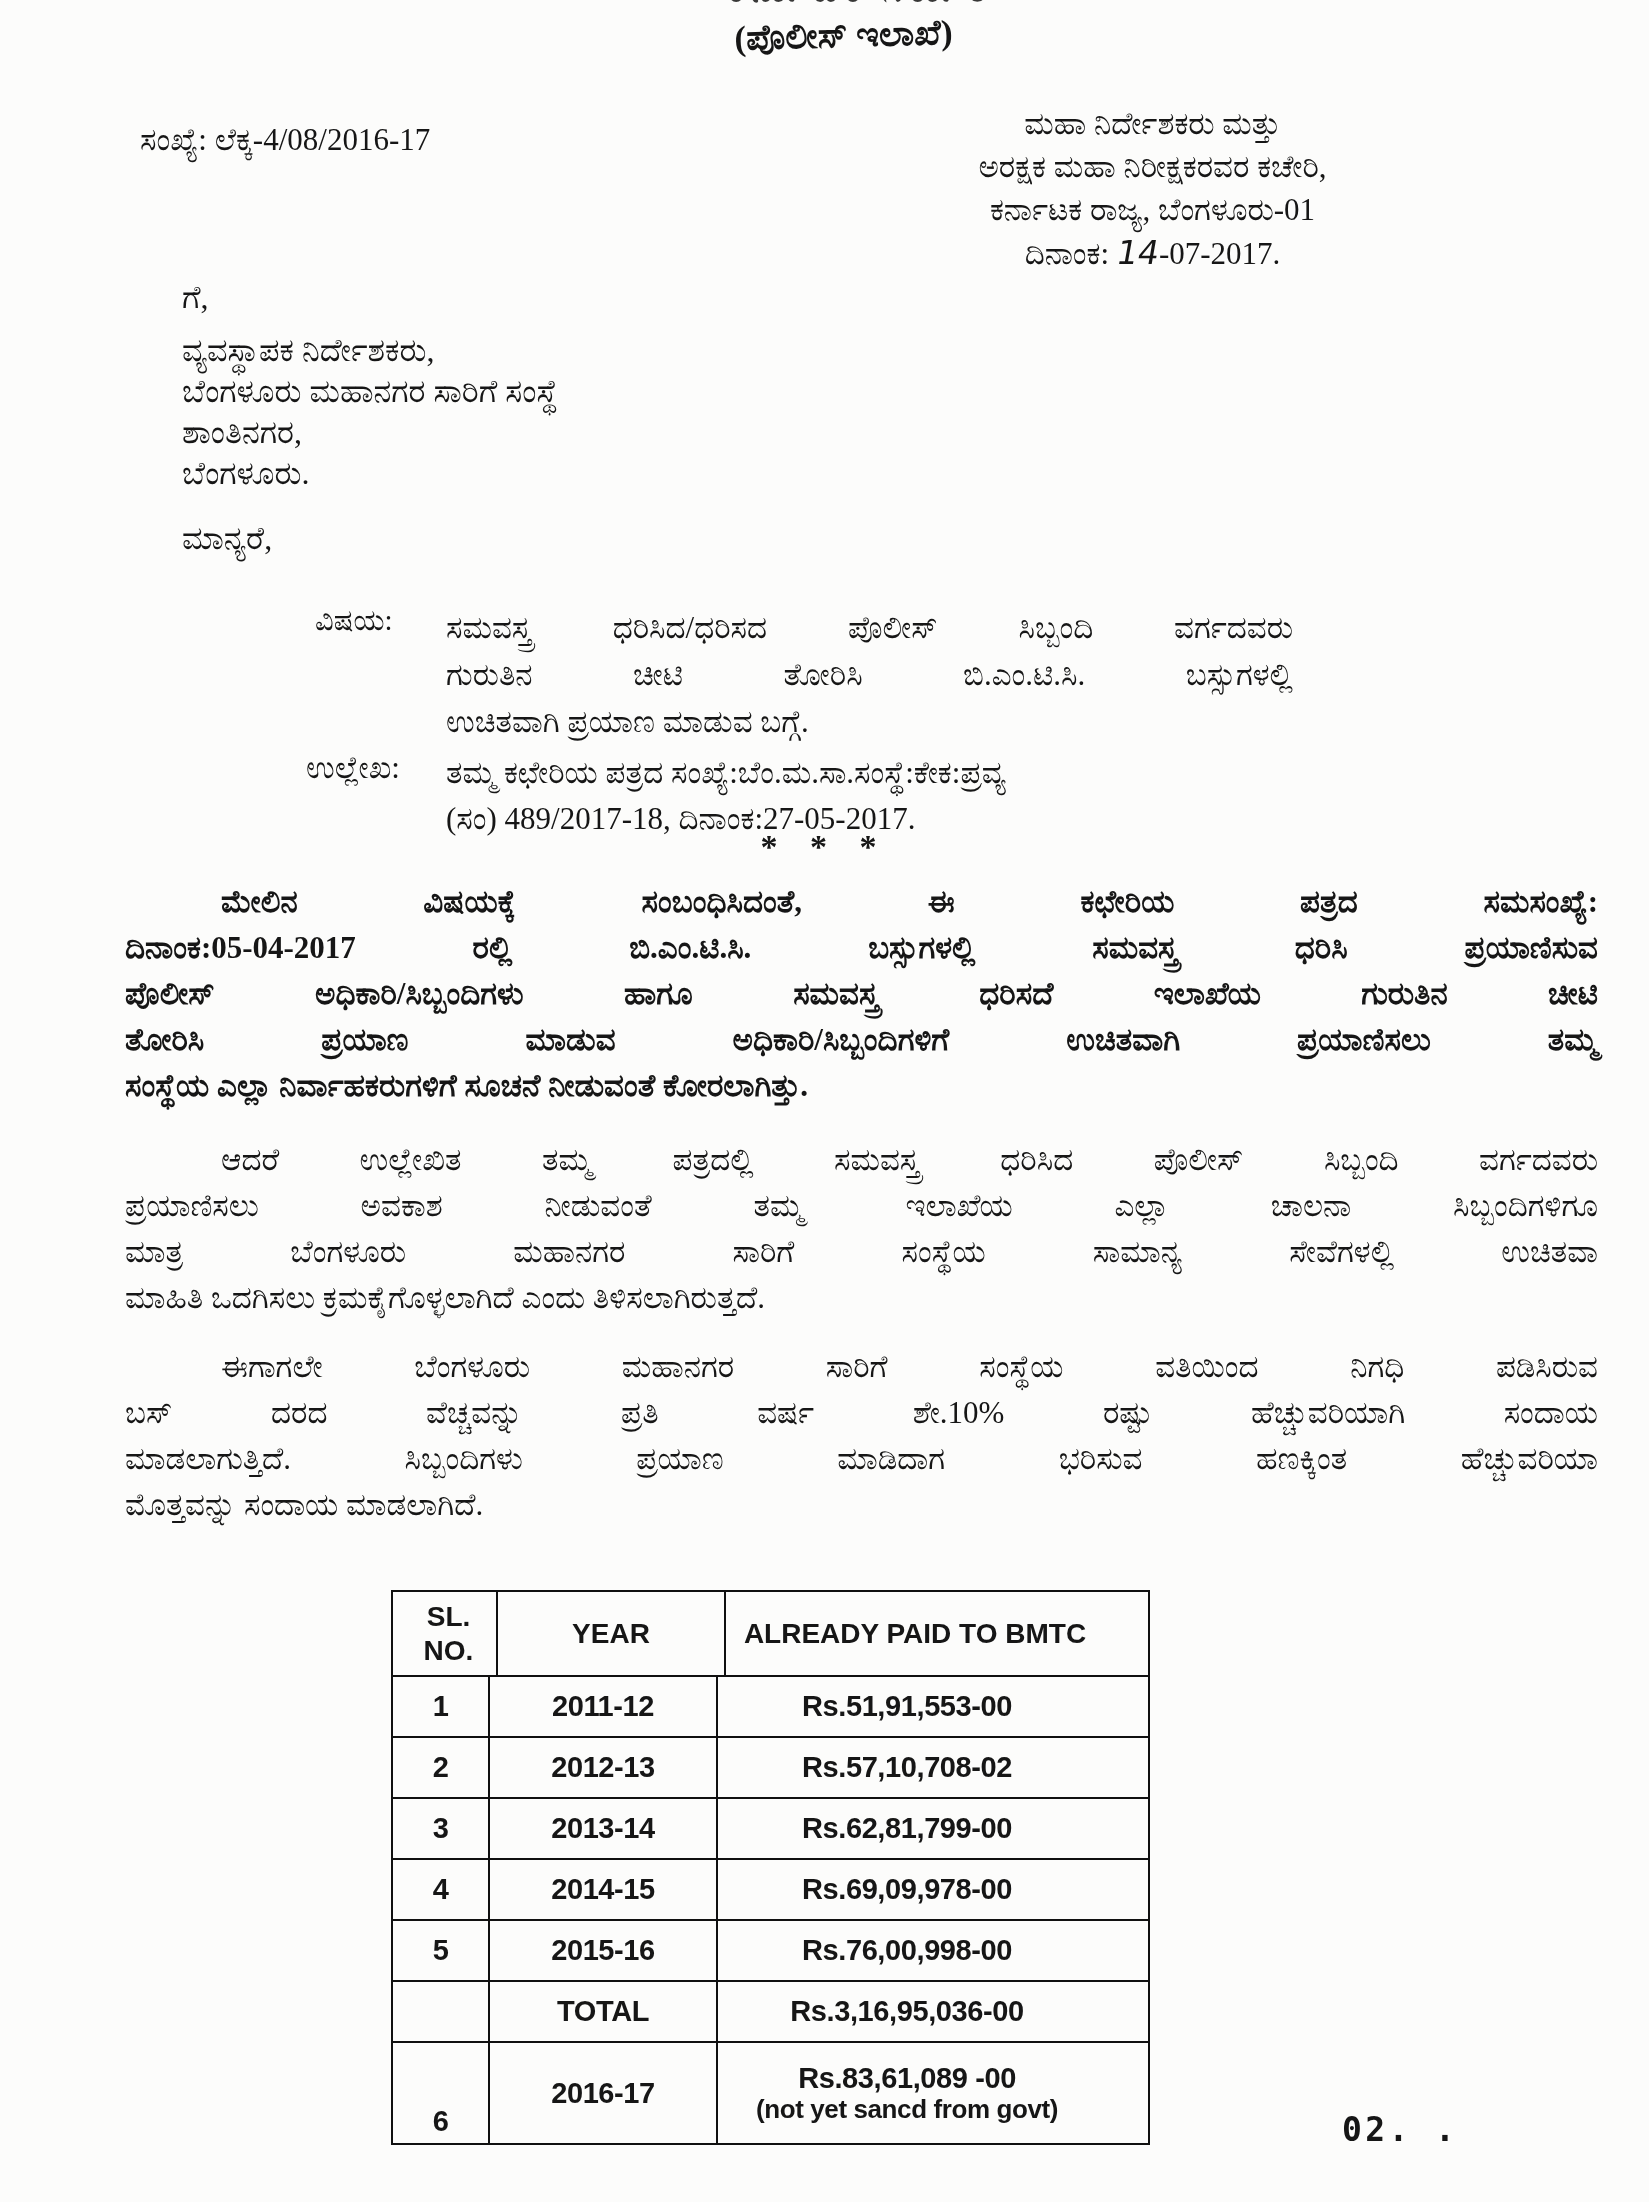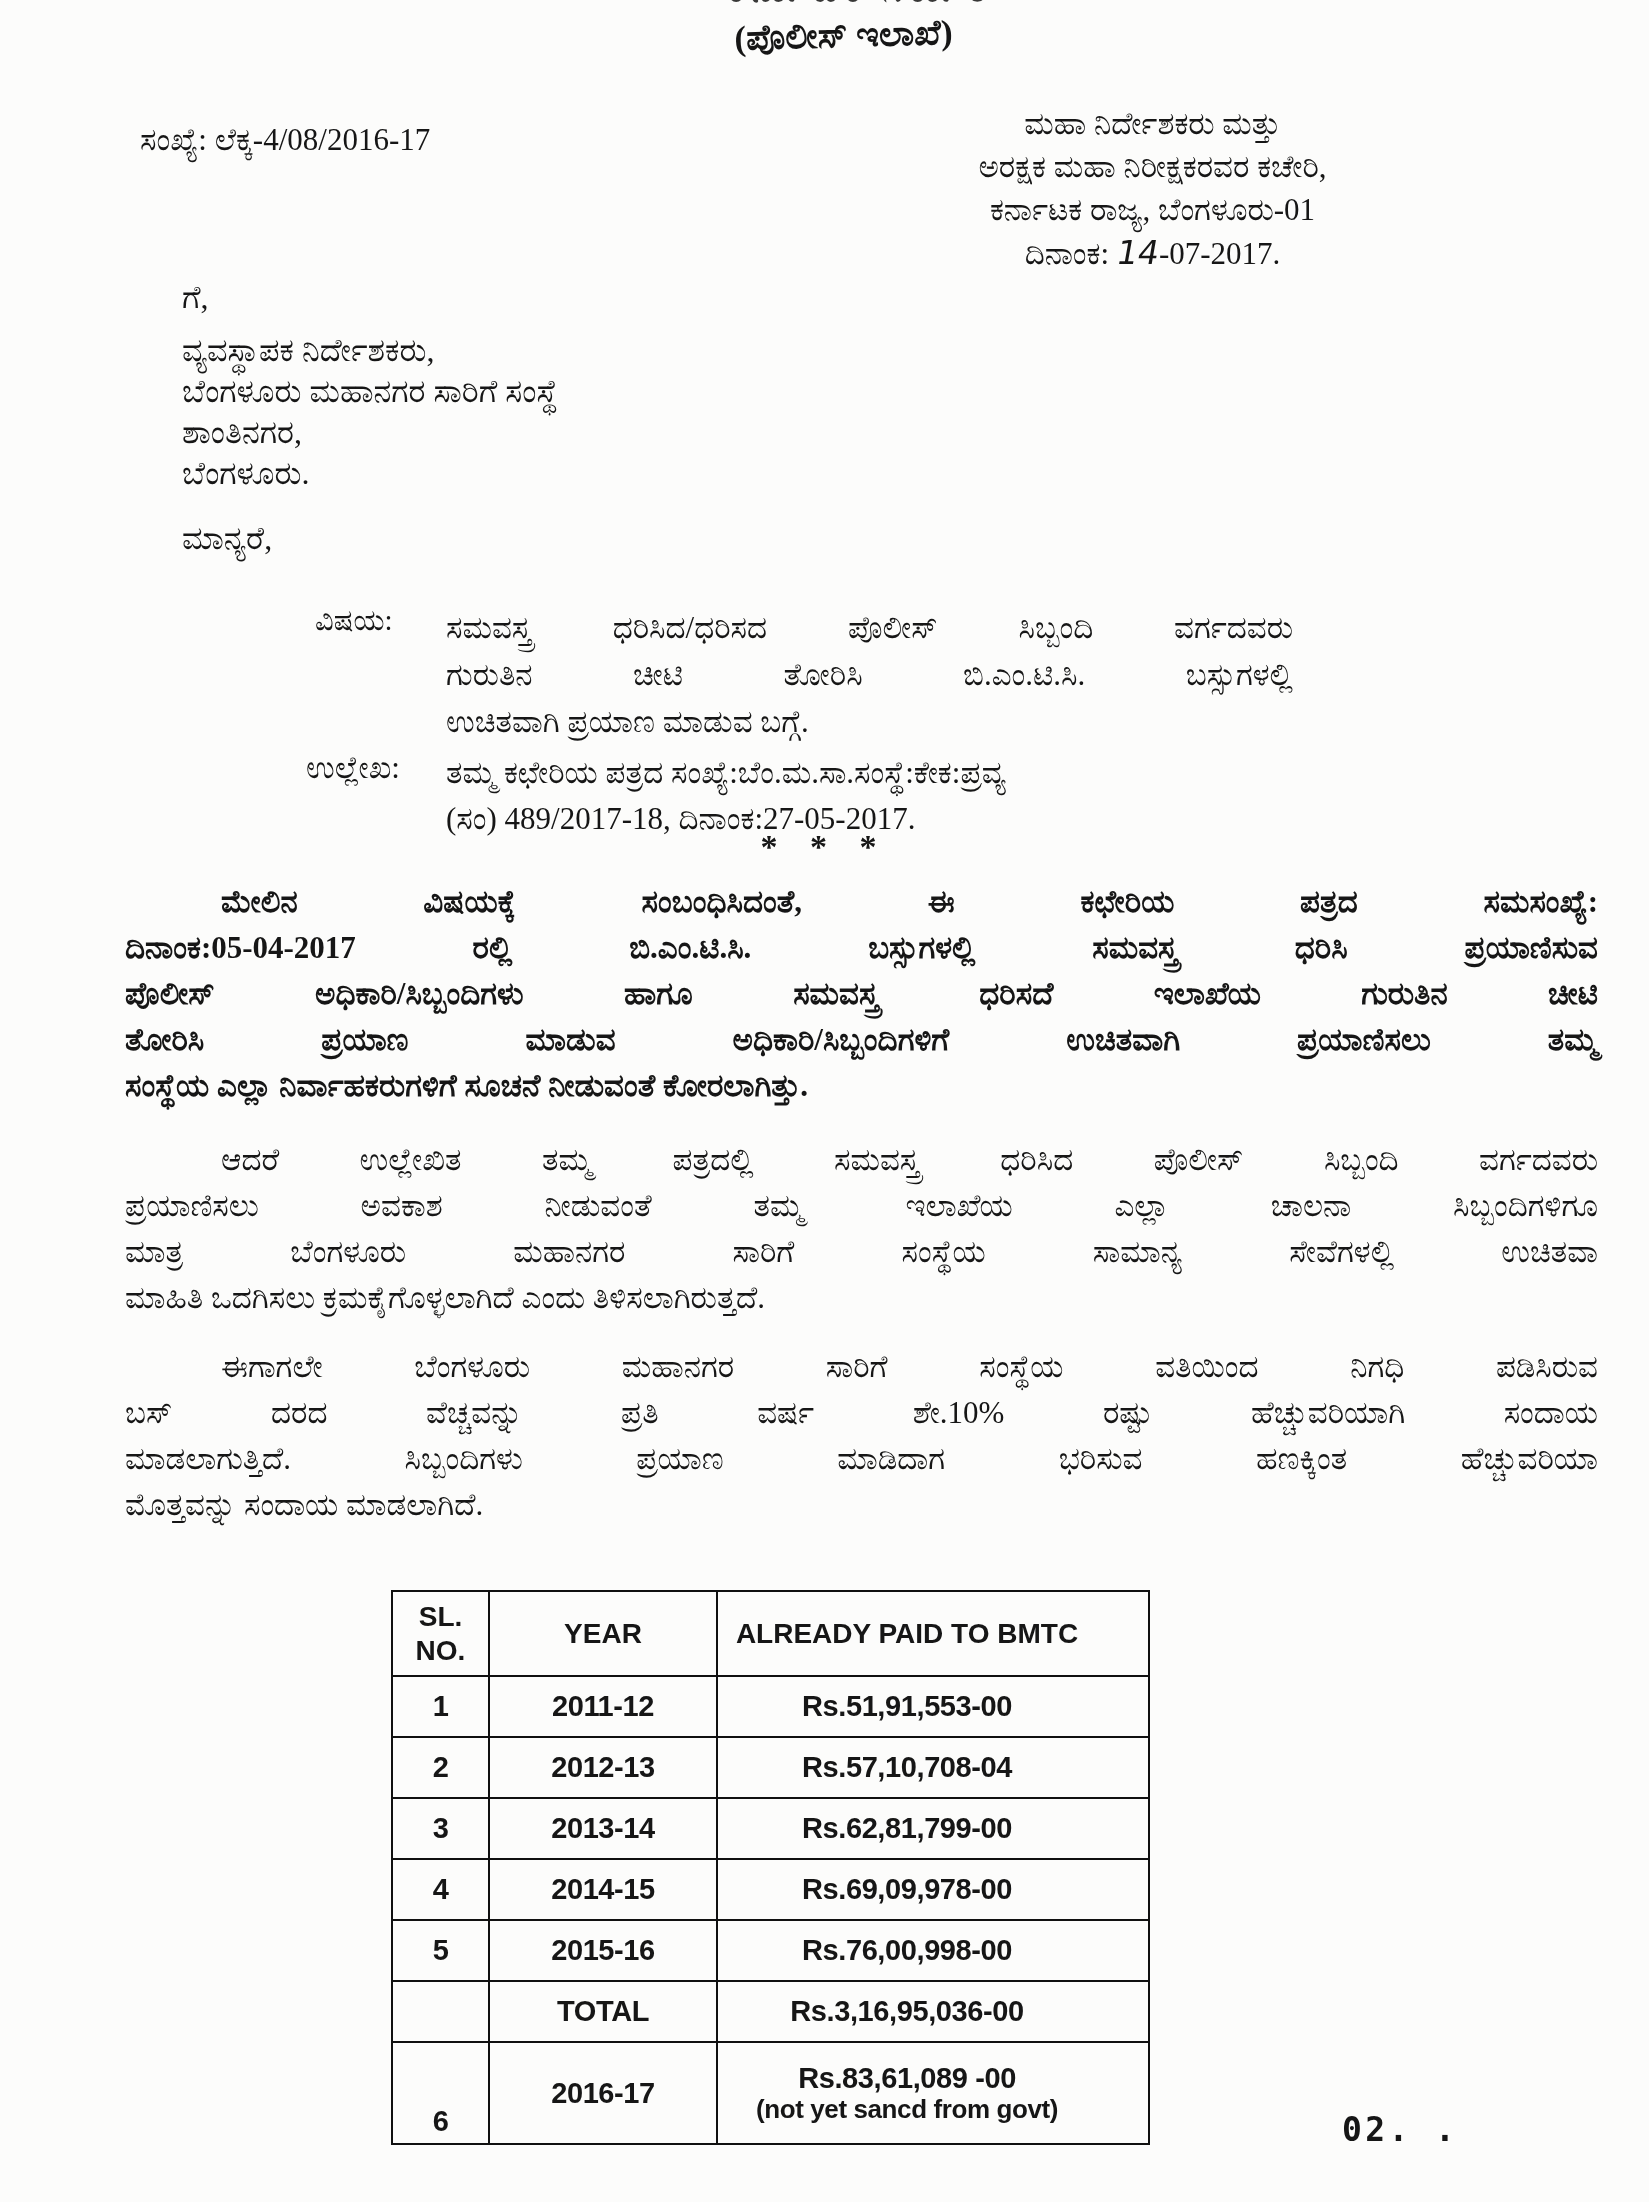--- a/index.html
+++ b/index.html
@@ -43,21 +43,21 @@
 
   .para{left:125px;width:1473px;}
   .para .line{font-size:31px;line-height:46px;white-space:normal;}
   .para .line.j{text-align:justify;text-align-last:justify;}
   .para .line.first{text-indent:96px;}
   .p1{top:879px;font-weight:bold;} .p2{top:1137px;} .p3{top:1344px;}
 
   
   .tbl{top:1590px;left:391px;width:755px;border:2.6px solid #101010;font-family:"Liberation Sans","DejaVu Sans",sans-serif;font-weight:bold;}
   .trow{display:flex;border-top:2.6px solid #101010;}
-  .trow:first-child{border-top:none;}
+  .trow:first-child{border-top:none;padding-left:8px;}
   .tcell{box-sizing:border-box;border-left:2.6px solid #101010;display:flex;flex-direction:column;justify-content:center;align-items:center;text-align:center;}
   .tcell:first-child{border-left:none;}
   .c-sl{width:95px;}
   .c-year{width:228px;}
   .c-amt{width:380px;}
   .thead-row{height:83px;}
   .thead-row .tcell{font-size:28px;line-height:34px;}
   .drow{height:59px;}
   .drow .tcell{font-size:29px;letter-spacing:-0.4px;}
   .lastrow{height:100px;}
@@ -147,21 +147,21 @@
       <div class="tcell c-amt">ALREADY PAID TO BMTC</div>
     </div>
     <div class="trow drow">
       <div class="tcell c-sl">1</div>
       <div class="tcell c-year">2011-12</div>
       <div class="tcell c-amt">Rs.51,91,553-00</div>
     </div>
     <div class="trow drow">
       <div class="tcell c-sl">2</div>
       <div class="tcell c-year">2012-13</div>
-      <div class="tcell c-amt">Rs.57,10,708-04</div>
+      <div class="tcell c-amt">Rs.57,10,708-02</div>
     </div>
     <div class="trow drow">
       <div class="tcell c-sl">3</div>
       <div class="tcell c-year">2013-14</div>
       <div class="tcell c-amt">Rs.62,81,799-00</div>
     </div>
     <div class="trow drow">
       <div class="tcell c-sl">4</div>
       <div class="tcell c-year">2014-15</div>
       <div class="tcell c-amt">Rs.69,09,978-00</div>

